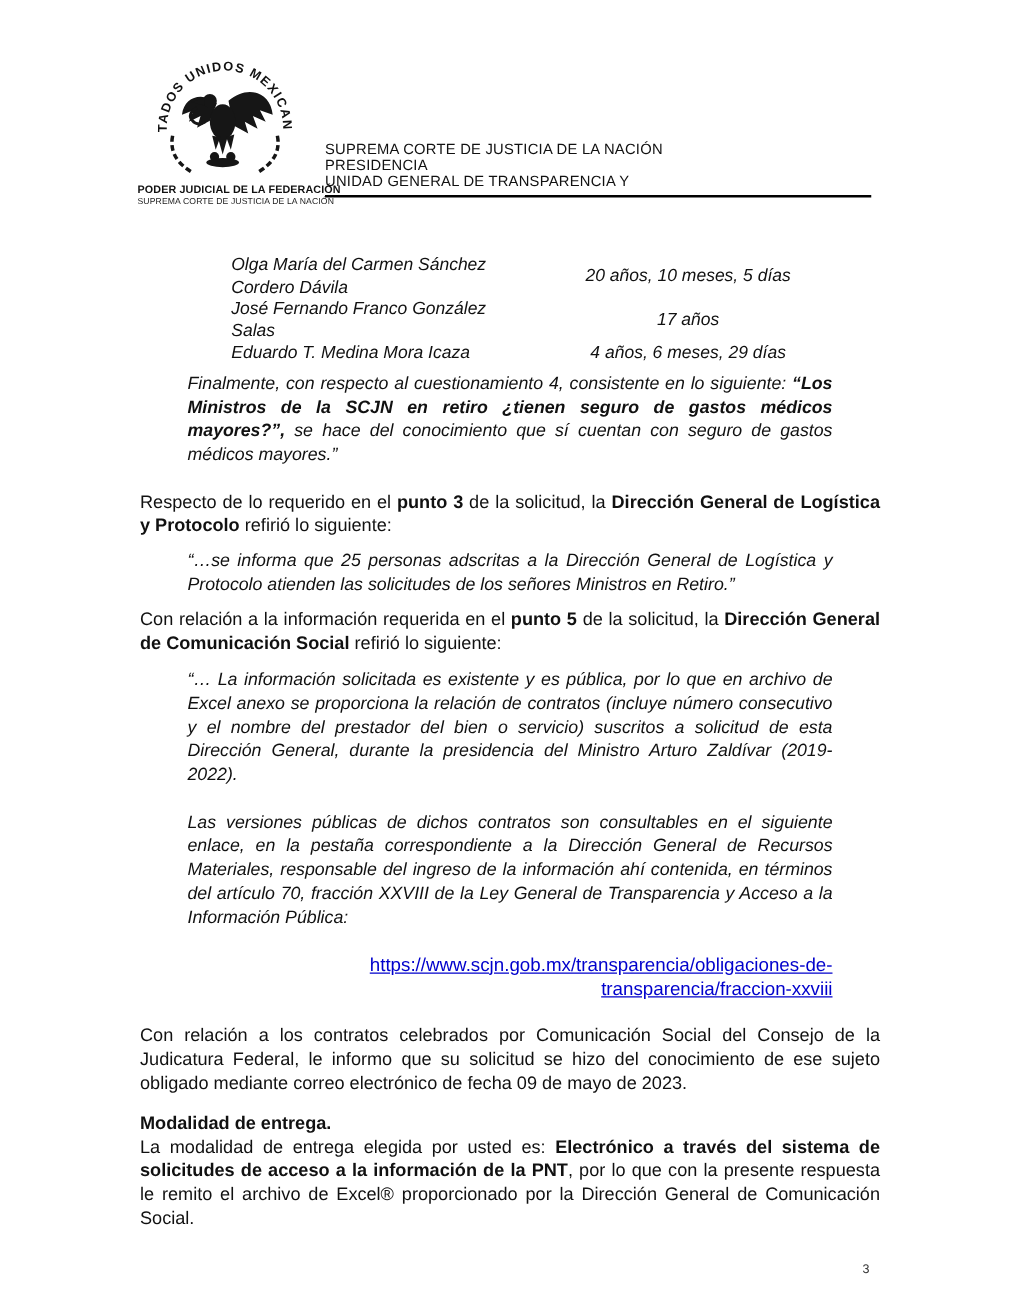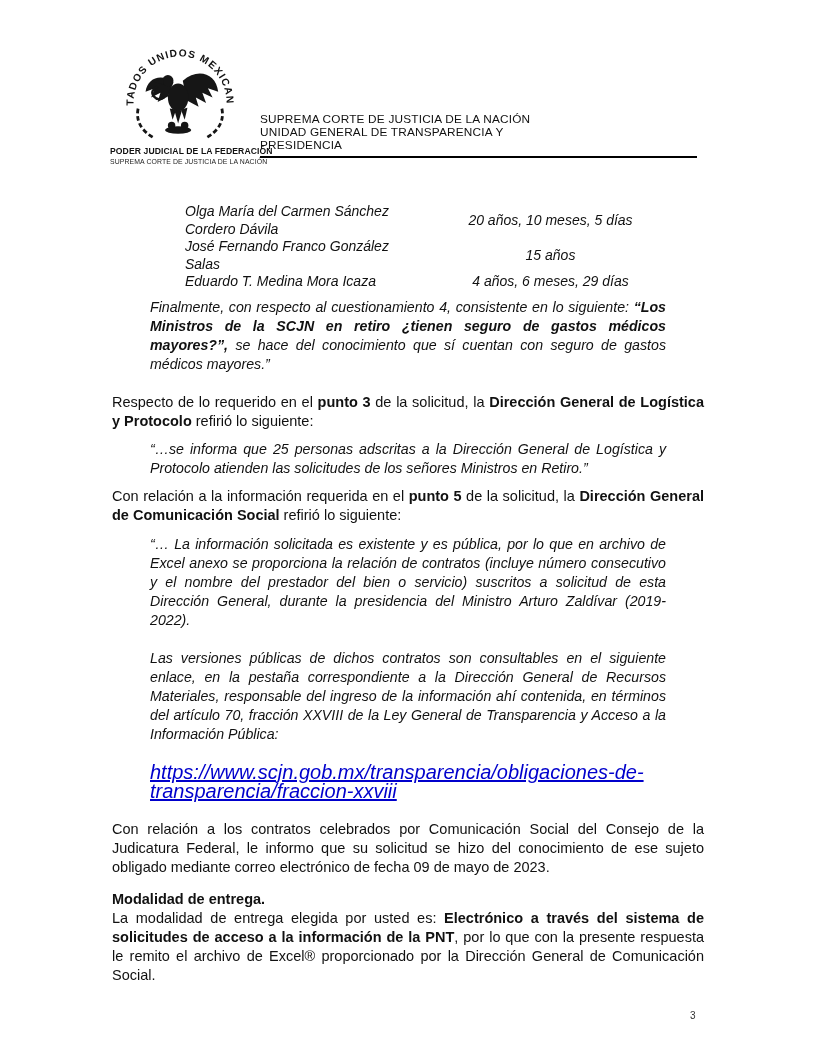--- a/index.html
+++ b/index.html
@@ -37,21 +37,21 @@
   }
   .p{margin:0 0 12px 0;text-align:justify;}
   .b{font-weight:bold;}
   .hd{font-weight:bold;margin:0;}
   .q.q1{}
   .q.q2{margin-bottom:9px;}
   .p.p3{margin-bottom:9px;}
   .p.p5{margin-bottom:10px;}
   .q.q3c{margin-bottom:13px;}
   .p.pcjf{margin-bottom:13px;}
-  .qlink{margin:0 38px 19px 38px;font-style:italic;font-size:20px;line-height:19px;}
+  .qlink{margin:0 38px 19px 38px;font-size:15px;line-height:19px;text-align:right;}
   a.doc-link{color:#0000cc;text-decoration:underline;}
   .page-number{position:absolute;left:690px;top:1010px;font-size:10px;color:#333;}
 </style>
 </head>
 <body>
 
 <div class="page">
 
   <div class="logo-block">
     <svg class="coat" width="122" height="108" viewBox="0 0 130 116">
@@ -85,34 +85,34 @@
         <path d="M20 78 Q16 98 38 110" stroke="#161616" stroke-width="3" fill="none" stroke-dasharray="5 3"></path>
         <path d="M110 78 Q114 98 92 110" stroke="#161616" stroke-width="3" fill="none" stroke-dasharray="5 3"></path>
       </g>
     </svg>
     <div class="logo-cap1">PODER JUDICIAL DE LA FEDERACIÓN</div>
     <div class="logo-cap2">SUPREMA CORTE DE JUSTICIA DE LA NACIÓN</div>
   </div>
 
   <div class="letterhead">
     <div>SUPREMA CORTE DE JUSTICIA DE LA NACIÓN</div>
+    <div>PRESIDENCIA</div>
     <div>UNIDAD GENERAL DE TRANSPARENCIA Y</div>
-    <div>PRESIDENCIA</div>
   </div>
 
   <div class="content">
 
     <div class="mtable">
       <div class="mrow">
         <div class="mname">Olga María del Carmen Sánchez Cordero Dávila</div>
         <div class="mvalue">20 años, 10 meses, 5 días</div>
       </div>
       <div class="mrow">
         <div class="mname">José Fernando Franco González Salas</div>
-        <div class="mvalue">15 años</div>
+        <div class="mvalue">17 años</div>
       </div>
       <div class="mrow">
         <div class="mname">Eduardo T. Medina Mora Icaza</div>
         <div class="mvalue">4 años, 6 meses, 29 días</div>
       </div>
     </div>
 
     <p class="q q1"><span>Finalmente, con respecto al cuestionamiento 4, consistente en lo siguiente: </span><span class="b">“Los Ministros de la SCJN en retiro ¿tienen seguro de gastos médicos mayores?”,</span><span> se hace del conocimiento que sí cuentan con seguro de gastos médicos mayores.”</span></p>
 
     <p class="p p3"><span>Respecto de lo requerido en el </span><span class="b">punto 3</span><span> de la solicitud, la </span><span class="b">Dirección General de Logística y Protocolo</span><span> refirió lo siguiente:</span></p>

